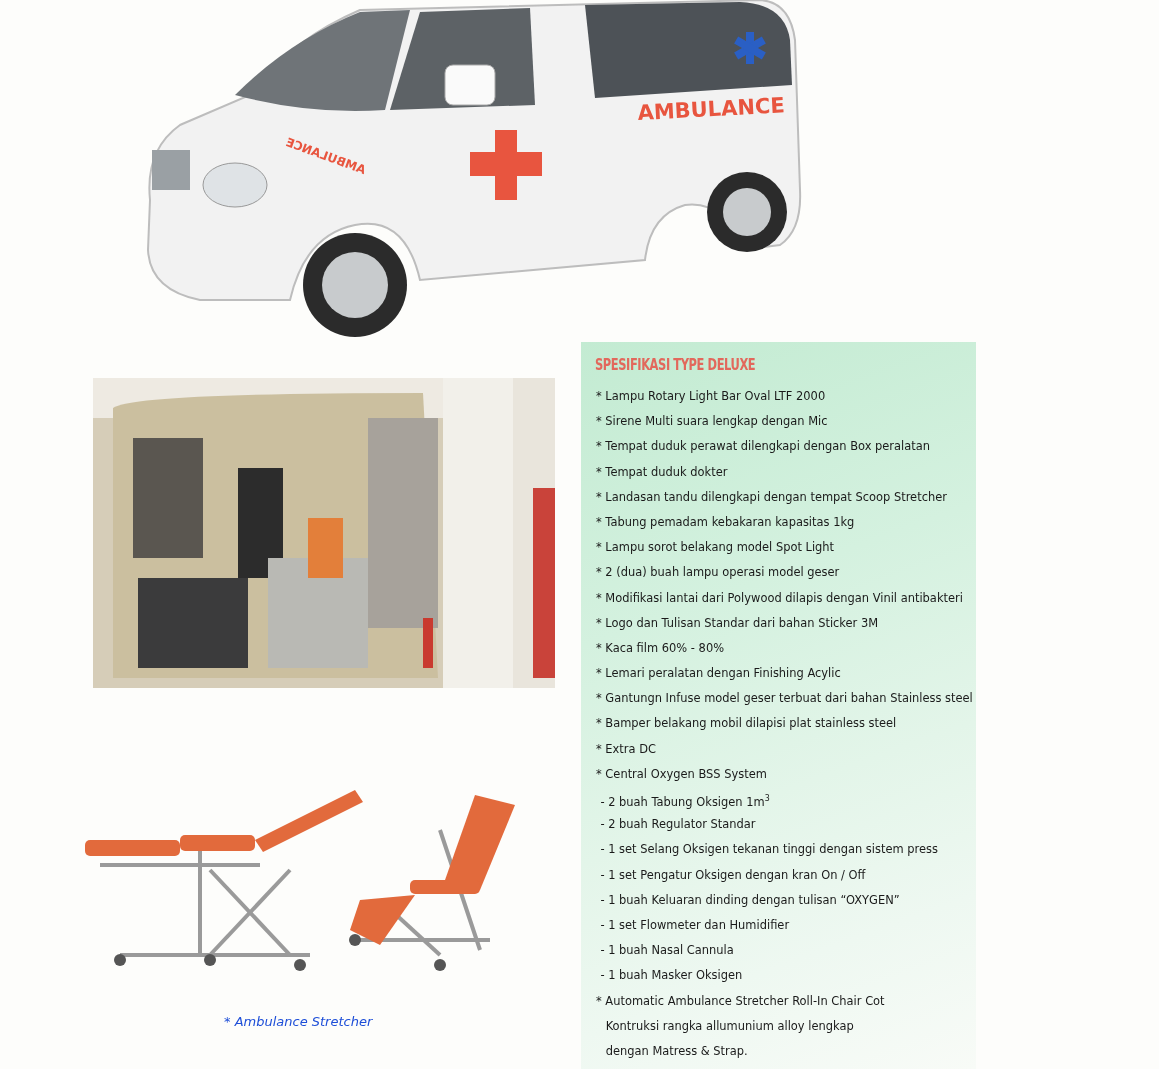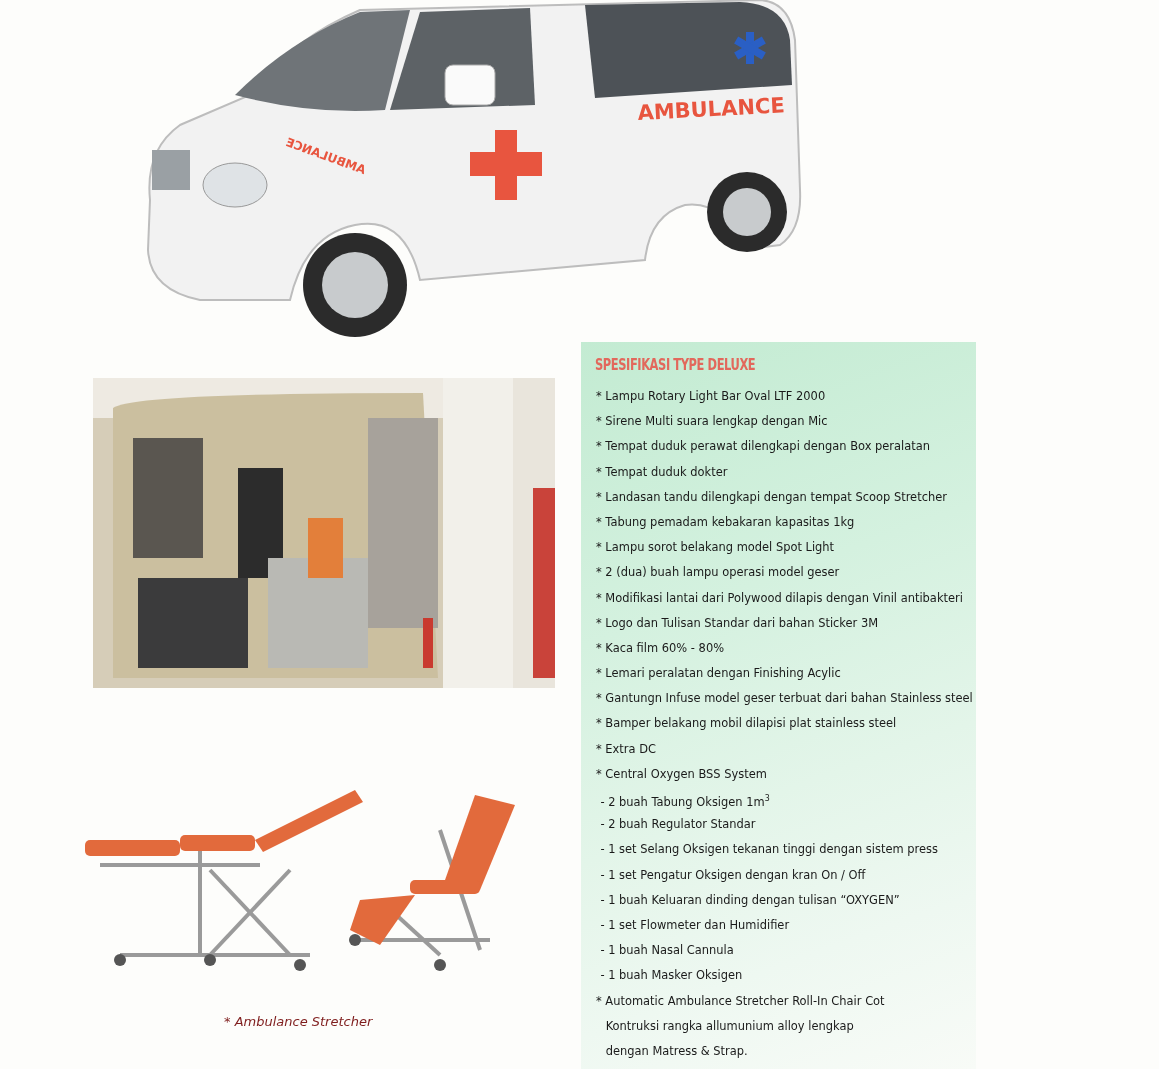--- a/index.html
+++ b/index.html
@@ -6,21 +6,21 @@
   body { width:1159px; height:1069px; background:#fdfdfb; position:relative; overflow:hidden; font-family:"DejaVu Sans", sans-serif; }
 
   
   .van { position:absolute; left:140px; top:0; width:680px; height:360px; }
 
   
   .interior { position:absolute; left:93px; top:378px; width:462px; height:310px; background:#cfc6b3; overflow:hidden; }
 
   
   .stretcher { position:absolute; left:80px; top:770px; width:470px; height:210px; }
-  .caption { position:absolute; left:224px; top:1014px; font-family:"DejaVu Sans", sans-serif; font-style:italic; font-size:13px; color:#7f1d1d; }
+  .caption { position:absolute; left:224px; top:1014px; font-family:"DejaVu Sans", sans-serif; font-style:italic; font-size:13px; color:#1d4ed8; }
 
   
   .spec { position:absolute; left:581px; top:342px; width:395px; height:727px;
           background:linear-gradient(160deg,#c3ebd2 0%,#d4f1df 35%,#e3f5e9 60%,#eef8f1 80%,#f8fbf7 100%); }
   .spec-title { position:absolute; left:14px; top:14px; font-family:"DejaVu Sans Condensed","DejaVu Sans", sans-serif; font-weight:bold; font-size:15px; color:#e2685c; letter-spacing:-0.5px; transform:scaleX(0.85); transform-origin:left; }
   .spec-list { position:absolute; left:14px; top:40px; margin:1px; padding:0; list-style:none; }
   .spec-list li { font-family:"DejaVu Sans", sans-serif; font-size:13px; color:#1a1a1a; height:25.2px; line-height:25.2px; white-space:nowrap; transform:scaleX(0.88); transform-origin:left; }
   .spec-list li.sub { padding-left:5px; }
   .spec-list li.cont { padding-left:11px; }
   sup { font-size:9px; }

